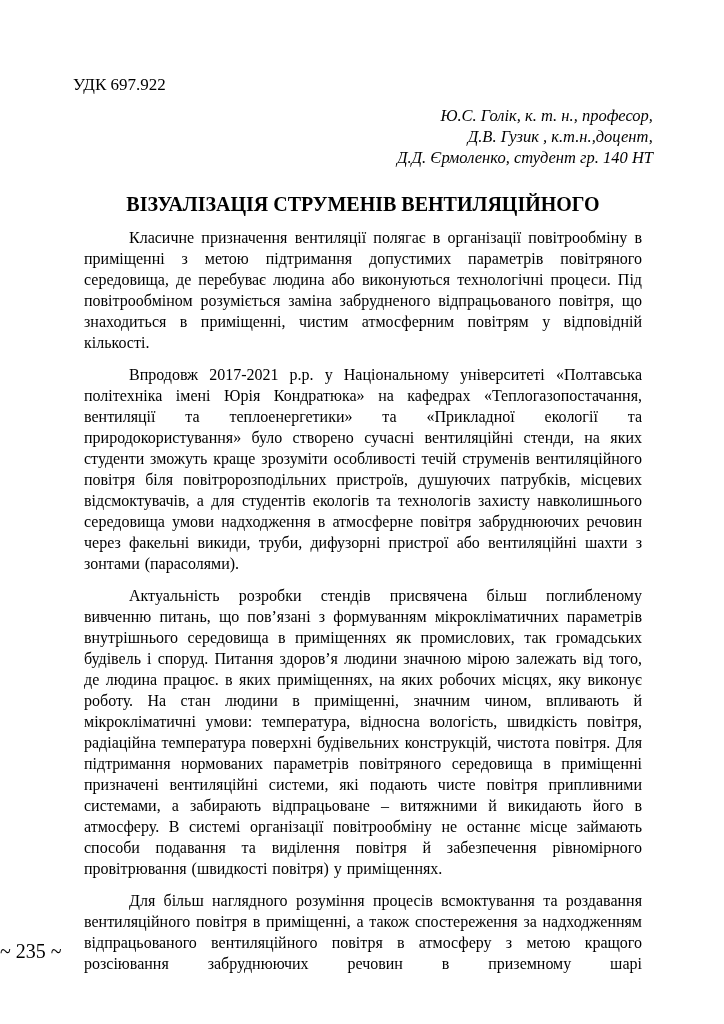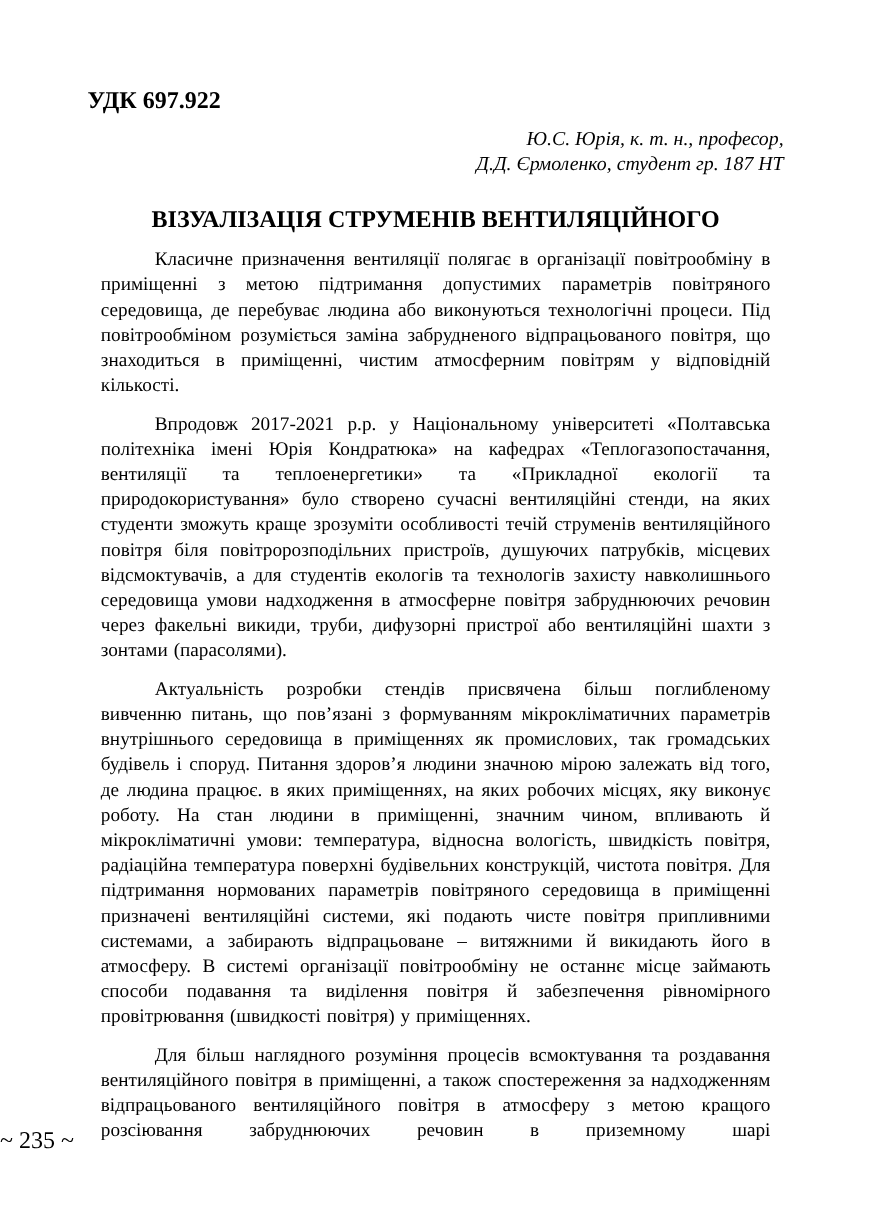--- a/index.html
+++ b/index.html
@@ -15,22 +15,22 @@
     color: #000000;
     overflow: hidden;
   }
   .page {
     position: absolute;
     top: 0; left: 0; right: 0; bottom: 0;
     padding: 74px 71px 0 73px;
     box-sizing: border-box;
   }
   .udc {
-    font-weight: bold;
-    font-size: 20px;
+    font-weight: normal;
+    font-size: 17px;
     line-height: 21px;
   }
   .authors {
     margin-top: 10px;
     text-align: right;
     font-style: italic;
     font-size: 16.5px;
     line-height: 21px;
   }
   .title {
@@ -62,22 +62,23 @@
   }
 </style>
 </head>
 <body>
 
 <div class="page">
 
   <div class="udc">УДК 697.922</div>
 
   <div class="authors">
-    <div>Ю.С. Юрія, к. т. н., професор,</div>
-    <div>Д.Д. Єрмоленко, студент гр. 187 НТ</div>
+    <div>Ю.С. Голік, к. т. н., професор,</div>
+    <div>Д.В. Гузик , к.т.н.,доцент,</div>
+    <div>Д.Д. Єрмоленко, студент гр. 140 НТ</div>
   </div>
 
   <h1 class="title">
     <span>ВІЗУАЛІЗАЦІЯ СТРУМЕНІВ ВЕНТИЛЯЦІЙНОГО</span><br>
   </h1>
 
   <div class="body-text">
     <p>Класичне призначення вентиляції полягає в організації повітрообміну в приміщенні з метою підтримання допустимих параметрів повітряного середовища, де перебуває людина або виконуються технологічні процеси. Під повітрообміном розуміється заміна забрудненого відпрацьованого повітря, що знаходиться в приміщенні, чистим атмосферним повітрям у відповідній кількості.</p>
     <p>Впродовж 2017-2021 р.р. у Національному університеті «Полтавська політехніка імені Юрія Кондратюка» на кафедрах «Теплогазопостачання, вентиляції та теплоенергетики» та «Прикладної екології та природокористування» було створено сучасні вентиляційні стенди, на яких студенти зможуть краще зрозуміти особливості течій струменів вентиляційного повітря біля повітророзподільних пристроїв, душуючих патрубків, місцевих відсмоктувачів, а для студентів екологів та технологів захисту навколишнього середовища умови надходження в атмосферне повітря забруднюючих речовин через факельні викиди, труби, дифузорні пристрої або вентиляційні шахти з зонтами (парасолями).</p>
     <p>Актуальність розробки стендів присвячена більш поглибленому вивченню питань, що пов’язані з формуванням мікрокліматичних параметрів внутрішнього середовища в приміщеннях як промислових, так громадських будівель і споруд. Питання здоров’я людини значною мірою залежать від того, де людина працює. в яких приміщеннях, на яких робочих місцях, яку виконує роботу. На стан людини в приміщенні, значним чином, впливають й мікрокліматичні умови: температура, відносна вологість, швидкість повітря, радіаційна температура поверхні будівельних конструкцій, чистота повітря. Для підтримання нормованих параметрів повітряного середовища в приміщенні призначені вентиляційні системи, які подають чисте повітря припливними системами, а забирають відпрацьоване – витяжними й викидають його в атмосферу. В системі організації повітрообміну не останнє місце займають способи подавання та виділення повітря й забезпечення рівномірного провітрювання (швидкості повітря) у приміщеннях.</p>

